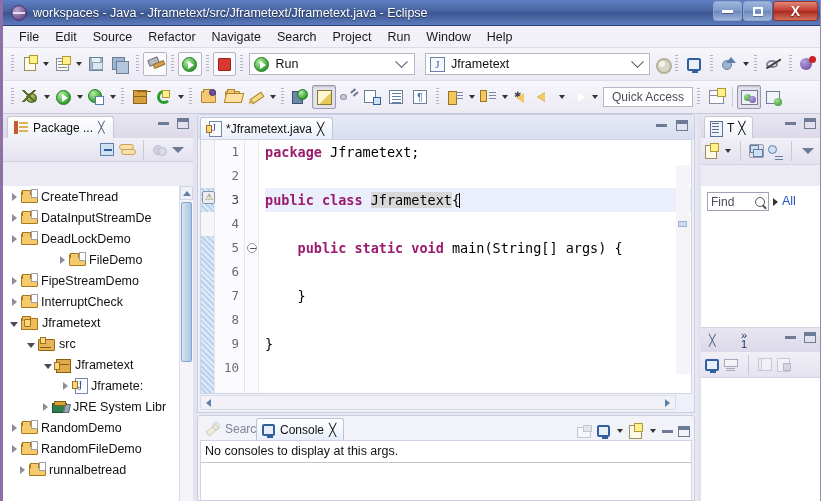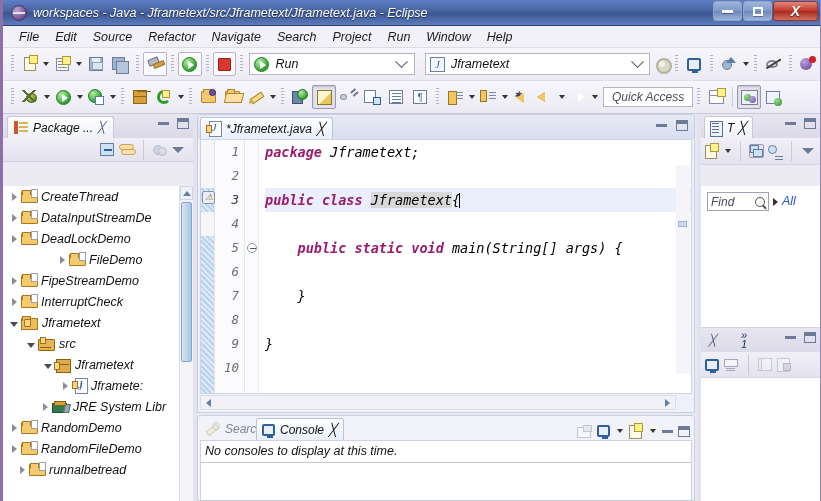--- a/index.html
+++ b/index.html
@@ -11,21 +11,20 @@
     overflow: hidden;
     position: relative;
   }
   #app {
     width:821px; height:501px;
     position:relative;
     background:#f0f0f5;
     border-left: 3px solid #8e6fa8;
     border-right: 1px solid #9a86b5;
     overflow:hidden;
-    font-style:italic;
   }
 
   
   .titlebar {
     height:26px;
     background: linear-gradient(to bottom, #5f7fc4 0%, #47639f 45%, #3b558f 52%, #5d7cbe 100%);
     display:flex; align-items:center;
     position:relative;
     border-bottom:1px solid #2b3f6e;
   }
@@ -949,21 +948,21 @@
             <span class="ic ic-clear dimmed"></span>
             <span class="ic ic-monitor" style="width:13px;height:12px;"></span>
             <span class="arw"></span>
             <span class="ic ic-newcon"></span>
             <span class="arw"></span>
             <span class="mini"></span>
             <span class="maxi"></span>
           </div>
         </div>
         <div class="console-body">
-          <div class="msg">No consoles to display at this time.</div>
+          <div class="msg">No consoles to display at this args.</div>
         </div>
       </div>
 
     </div>
 
     <div class="sash"></div>
 
     <div class="rightcol">
 
       <div class="rpanel" style="height:213px;">

